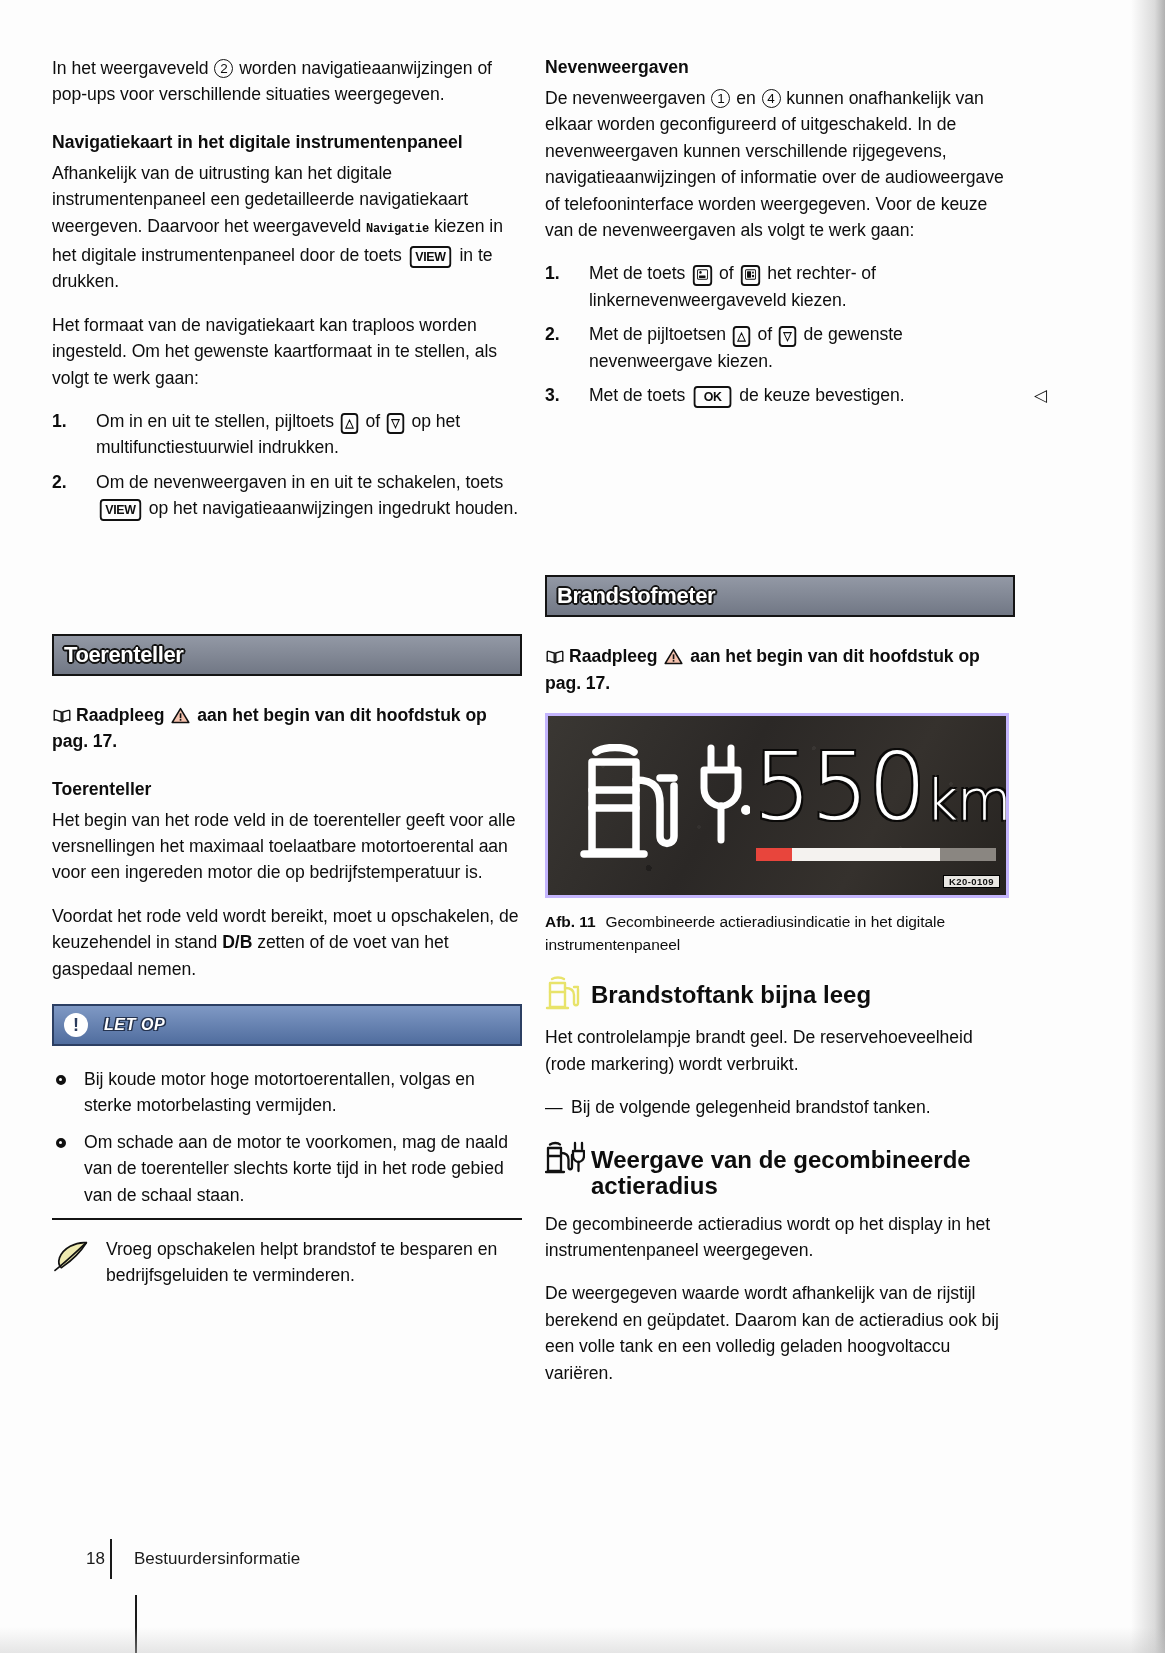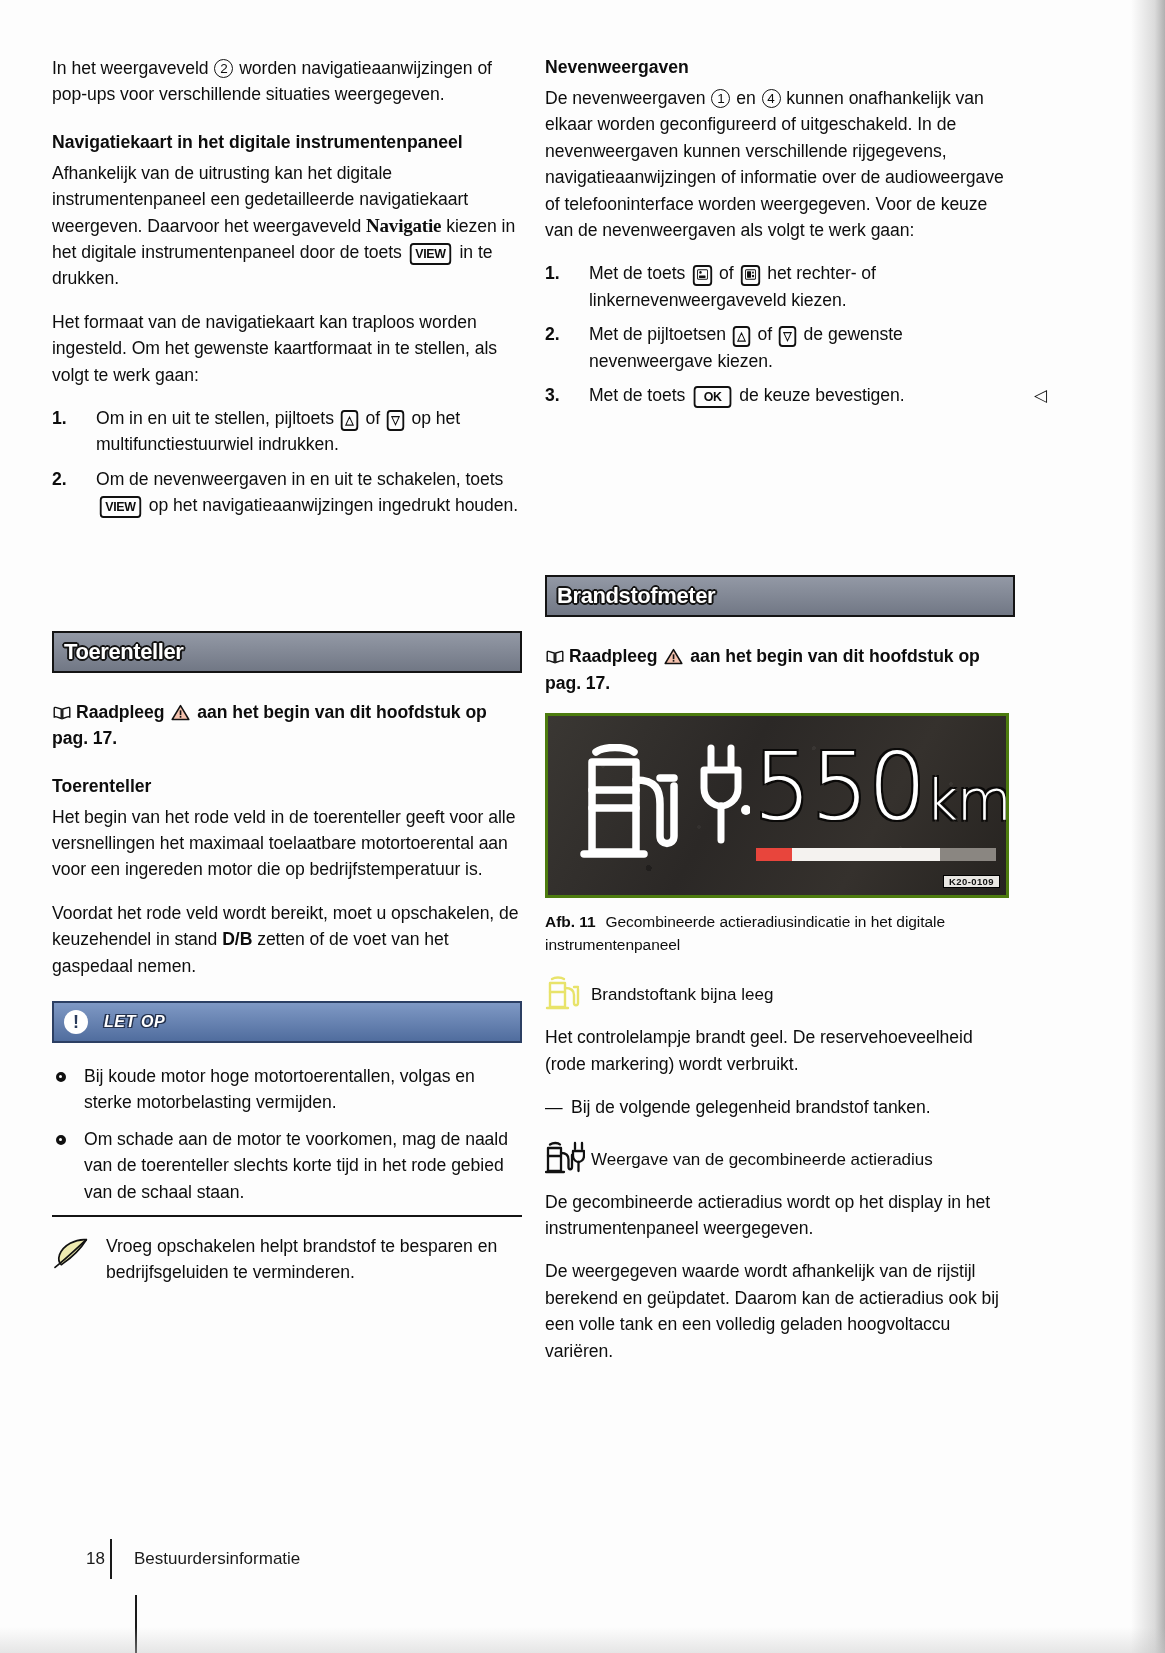--- a/index.html
+++ b/index.html
@@ -156,22 +156,22 @@
     font-size: 12px;
   }
   .key.glyph {
     padding: 0 3px;
     line-height: 17px;
     font-size: 12px;
   }
 
   
   .uiword {
-    font-family: Liberation Serif, serif;
-    font-size: 19px;
+    font-family: Liberation Mono, monospace;
+    font-size: 12px;
     font-weight: bold;
     letter-spacing: -0.2px;
   }
 
   
   .banner {
     position: relative;
     height: 38px;
     background: #7e8594;
     border: 2.6px solid #141414;
@@ -282,21 +282,21 @@
   }
 
   .bold { font-weight: bold; }
 
   
   .figure {
     position: relative;
     width: 464px;
     height: 185px;
     background: #2e2b28;
-    border: 3px solid #4d7c0f;
+    border: 3px solid #c4b5fd;
     box-sizing: border-box;
     margin: 16px 0 12px 0;
     overflow: hidden;
   }
   .figure .noise {
     position: absolute;
     inset: 0;
     background:
       radial-gradient(circle at 12% 28%, rgba(255,255,255,0.045) 0 2px, transparent 2px),
       radial-gradient(circle at 33% 62%, rgba(255,255,255,0.04) 0 2px, transparent 2px),
@@ -364,22 +364,22 @@
     padding-left: 46px;
     margin: 24px 0 12px 0;
     min-height: 32px;
   }
   .iconhead .hicon {
     position: absolute;
     left: 0; top: -4px;
     width: 36px; height: 34px;
   }
   .iconhead .htxt {
-    font-size: 17px;
-    font-weight: normal;
+    font-size: 24px;
+    font-weight: bold;
     line-height: 26px;
     display: inline-block;
     padding-top: 2px;
   }
 
   .endmark {
     position: absolute;
     color: #111;
     font-size: 17px;
     line-height: 17px;

